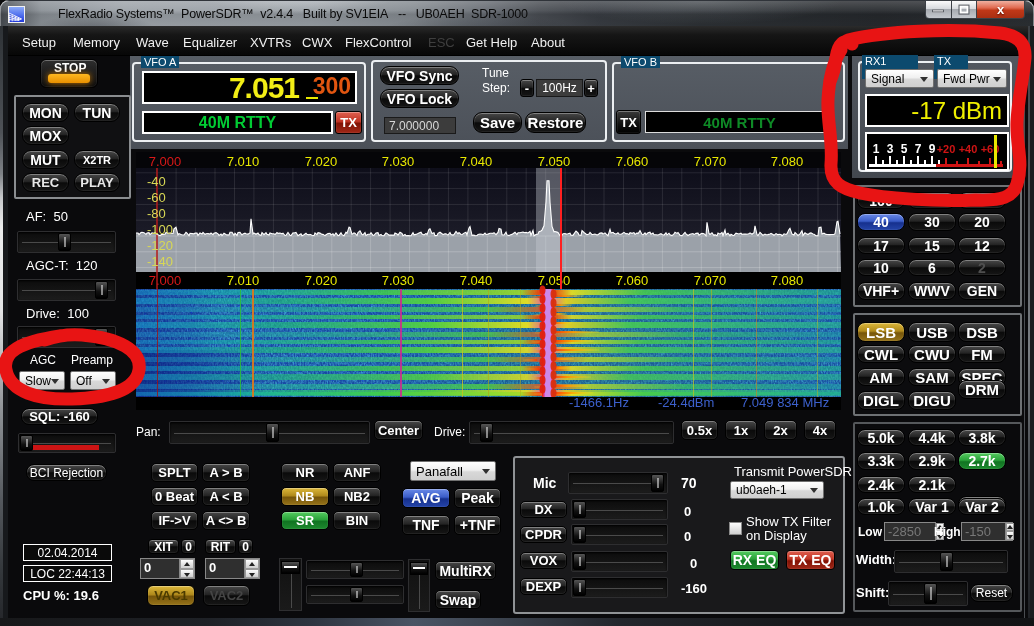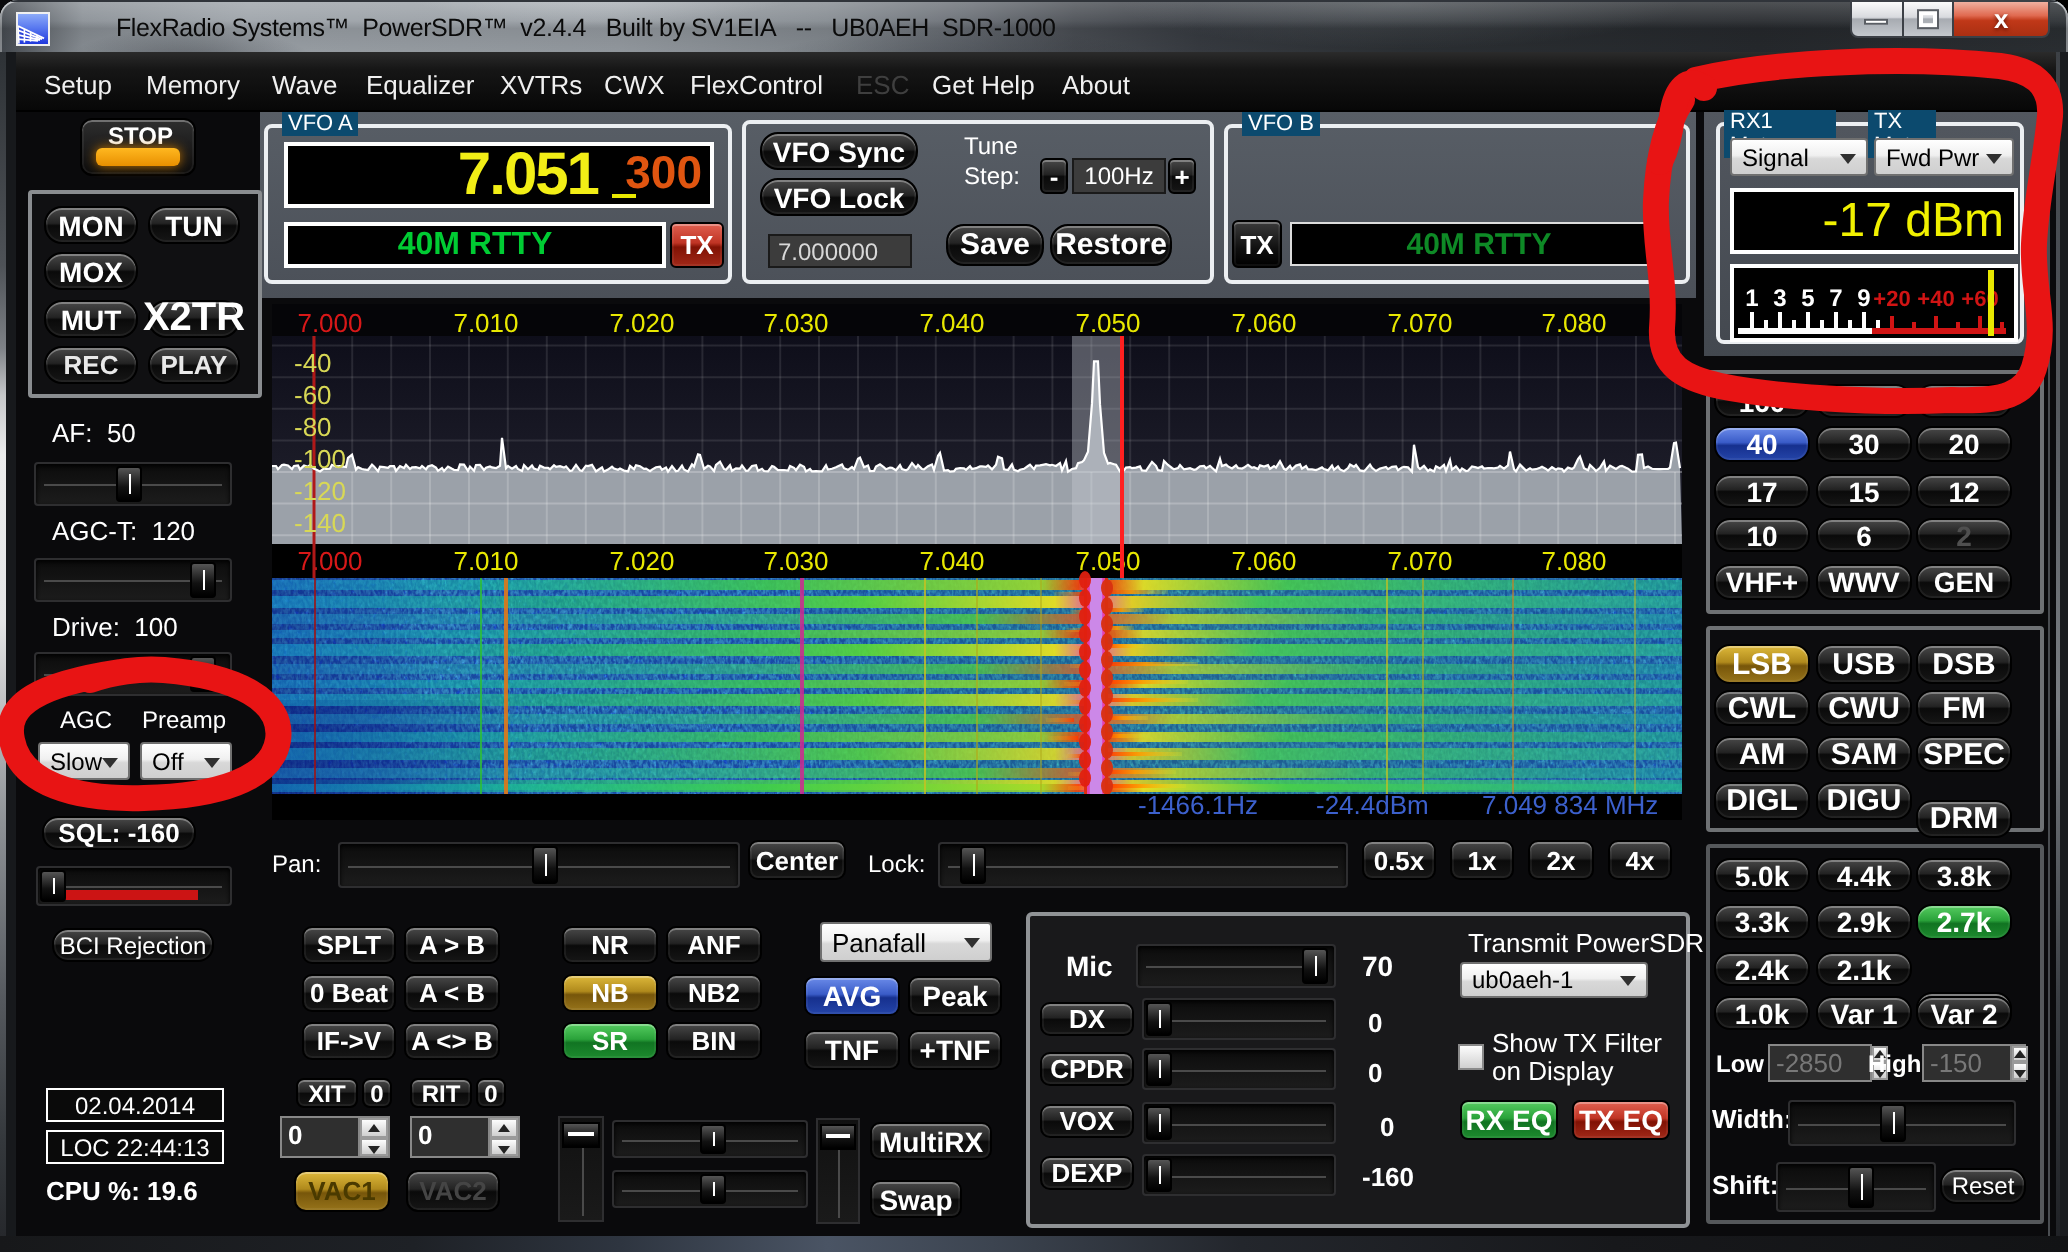--- a/index.html
+++ b/index.html
@@ -149,21 +149,21 @@
 </svg>
     </div>
 <div class="b " style="left:40px;top:59px;width:58px;height:29px;font-size:12px;border-radius:6px;background:linear-gradient(180deg,#2e2e2e,#0c0c0c);flex-direction:column;"></div>
 <div class="lab" style="left:54px;top:61px;font-size:12px;font-weight:bold;color:#fff">STOP</div>
 <div class="abs" style="left:48px;top:74px;width:42px;height:9px;background:linear-gradient(180deg,#ffb820,#e88f00);border-radius:3px;box-shadow:0 0 6px #c87800"></div>
 <div class="abs" style="left:14px;top:95px;width:117px;height:104px;border:2px solid #8a8d90;border-radius:2px;background:#101012"></div>
 <div class="b " style="left:22px;top:103px;width:47px;height:19px;font-size:14px;border-radius:9px;">MON</div>
 <div class="b " style="left:74px;top:103px;width:46px;height:19px;font-size:14px;border-radius:9px;">TUN</div>
 <div class="b " style="left:22px;top:126px;width:47px;height:19px;font-size:14px;border-radius:9px;">MOX</div>
 <div class="b " style="left:22px;top:150px;width:47px;height:19px;font-size:14px;border-radius:9px;">MUT</div>
-<div class="b " style="left:74px;top:150px;width:46px;height:19px;font-size:20px;border-radius:9px;">X2TR</div>
+<div class="b " style="left:74px;top:150px;width:46px;height:19px;font-size:11px;border-radius:9px;">X2TR</div>
 <div class="b " style="left:22px;top:173px;width:47px;height:19px;font-size:13px;border-radius:9px;color:#e8e8e8;">REC</div>
 <div class="b " style="left:74px;top:173px;width:46px;height:19px;font-size:13px;border-radius:9px;color:#e8e8e8;">PLAY</div>
 <div class="lab" style="left:26px;top:209px;font-size:13px;color:#fff;">AF:&nbsp; 50</div>
 <div class="sliderh" style="left:17px;top:231px;width:99px;height:22px">
       <div class="line"></div>
       <div class="thumb" style="left:40px;top:1px;bottom:1px"></div>
     </div>
 <div class="lab" style="left:26px;top:258px;font-size:13px;color:#fff;">AGC-T:&nbsp; 120</div>
 <div class="sliderh" style="left:17px;top:279px;width:99px;height:22px">
       <div class="line"></div>
@@ -210,21 +210,21 @@
 <div class="b " style="left:908px;top:322px;width:48px;height:20px;font-size:15px;border-radius:8px;">USB</div>
 <div class="b " style="left:958px;top:322px;width:48px;height:20px;font-size:15px;border-radius:8px;">DSB</div>
 <div class="b " style="left:857px;top:345px;width:48px;height:18px;font-size:15px;border-radius:8px;">CWL</div>
 <div class="b " style="left:908px;top:345px;width:48px;height:18px;font-size:15px;border-radius:8px;">CWU</div>
 <div class="b " style="left:958px;top:345px;width:48px;height:18px;font-size:15px;border-radius:8px;">FM</div>
 <div class="b " style="left:857px;top:368px;width:48px;height:18px;font-size:15px;border-radius:8px;">AM</div>
 <div class="b " style="left:908px;top:368px;width:48px;height:18px;font-size:15px;border-radius:8px;">SAM</div>
 <div class="b " style="left:958px;top:368px;width:48px;height:18px;font-size:15px;border-radius:8px;">SPEC</div>
 <div class="b " style="left:857px;top:391px;width:48px;height:19px;font-size:15px;border-radius:8px;">DIGL</div>
 <div class="b " style="left:908px;top:391px;width:48px;height:19px;font-size:15px;border-radius:8px;">DIGU</div>
-<div class="b " style="left:958px;top:400px;width:48px;height:19px;font-size:15px;border-radius:8px;">DRM</div>
+<div class="b " style="left:958px;top:380px;width:48px;height:19px;font-size:15px;border-radius:8px;">DRM</div>
 <div class="abs" style="left:853px;top:422px;width:169px;height:190px;border:2px solid #55585b;border-radius:2px;background:#0a0a0c"></div>
 <div class="b " style="left:857px;top:429px;width:48px;height:17px;font-size:14px;border-radius:8px;">5.0k</div>
 <div class="b " style="left:908px;top:429px;width:48px;height:17px;font-size:14px;border-radius:8px;">4.4k</div>
 <div class="b " style="left:958px;top:429px;width:48px;height:17px;font-size:14px;border-radius:8px;">3.8k</div>
 <div class="b " style="left:857px;top:452px;width:48px;height:18px;font-size:14px;border-radius:8px;">3.3k</div>
 <div class="b " style="left:908px;top:452px;width:48px;height:18px;font-size:14px;border-radius:8px;">2.9k</div>
 <div class="b green" style="left:958px;top:452px;width:48px;height:18px;font-size:14px;border-radius:8px;">2.7k</div>
 <div class="b " style="left:857px;top:476px;width:48px;height:17px;font-size:14px;border-radius:8px;text-align:right;">2.4k</div>
 <div class="b " style="left:908px;top:476px;width:48px;height:17px;font-size:14px;border-radius:8px;">2.1k</div>
 <div class="b " style="left:958px;top:476px;width:48px;height:17px;font-size:14px;border-radius:8px;margin-top:20px;">1.8k</div>
@@ -257,21 +257,21 @@
       <div class="line"></div>
       <div class="thumb" style="left:35px;top:1px;bottom:1px"></div>
     </div>
 <div class="b " style="left:970px;top:584px;width:43px;height:18px;font-size:12px;border-radius:8px;font-weight:normal;">Reset</div>
 <div class="lab" style="left:136px;top:425px;font-size:12px;color:#fff;">Pan:</div>
 <div class="sliderh" style="left:169px;top:421px;width:201px;height:23px">
       <div class="line"></div>
       <div class="thumb" style="left:96px;top:1px;bottom:1px"></div>
     </div>
 <div class="b " style="left:374px;top:420px;width:49px;height:20px;font-size:13px;border-radius:5px;">Center</div>
-<div class="lab" style="left:434px;top:425px;font-size:12px;color:#fff;">Lock:</div>
+<div class="lab" style="left:434px;top:425px;font-size:12px;color:#fff;">Drive:</div>
 <div class="sliderh" style="left:469px;top:421px;width:205px;height:23px">
       <div class="line"></div>
       <div class="thumb" style="left:10px;top:1px;bottom:1px"></div>
     </div>
 <div class="b " style="left:681px;top:420px;width:37px;height:20px;font-size:13px;border-radius:5px;">0.5x</div>
 <div class="b " style="left:725px;top:420px;width:32px;height:20px;font-size:13px;border-radius:5px;">1x</div>
 <div class="b " style="left:764px;top:420px;width:33px;height:20px;font-size:13px;border-radius:5px;">2x</div>
 <div class="b " style="left:804px;top:420px;width:32px;height:20px;font-size:13px;border-radius:5px;">4x</div>
 <div class="b " style="left:151px;top:463px;width:47px;height:19px;font-size:13px;border-radius:5px;">SPLT</div>
 <div class="b " style="left:202px;top:463px;width:48px;height:19px;font-size:13px;border-radius:5px;">A &gt; B</div>

